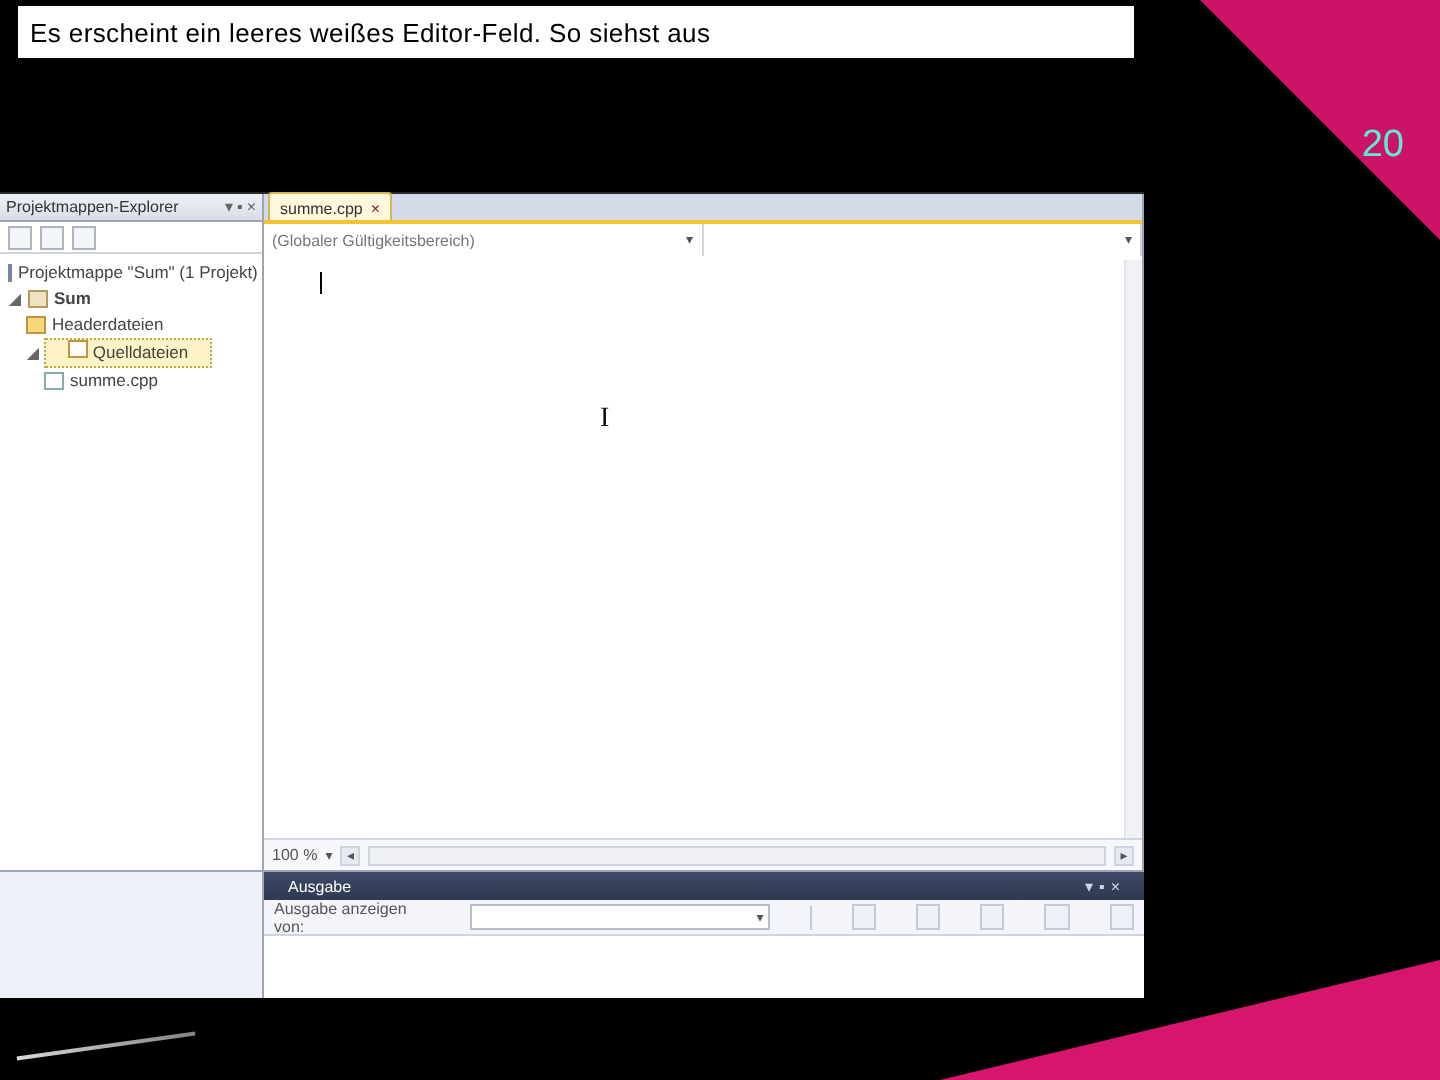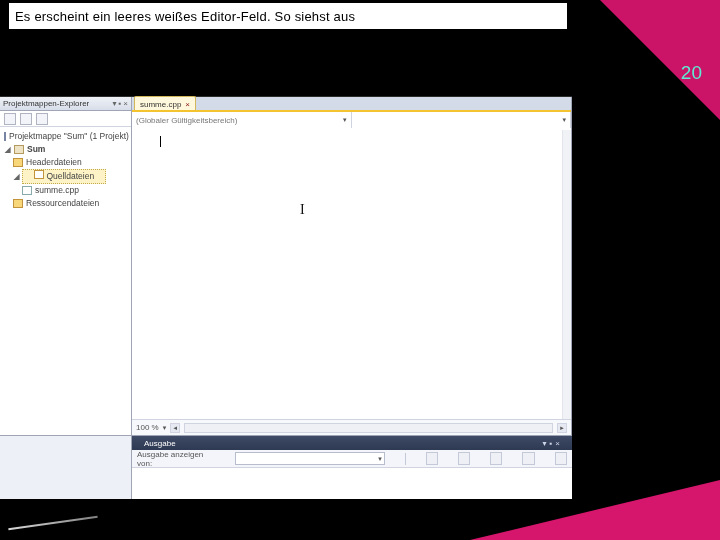--- a/index.html
+++ b/index.html
@@ -248,24 +248,20 @@
         <span class="twisty">◢</span>
         <span class="selrow">
           <span class="ico folder sel"></span>
           <span>Quelldateien</span>
         </span>
       </div>
       <div class="row ind2">
         <span class="ico file"></span>
         <span>summe.cpp</span>
       </div>
-      <div class="row ind1">
-        <span class="ico folder"></span>
-        <span>Ressourcendateien</span>
-      </div>
     </div>
   </div>
 
   <div class="sx-below"></div>
 
   <div class="ed">
     <div class="tabstrip">
       <div class="tab">
         <span>summe.cpp</span>
         <span class="close">×</span>

